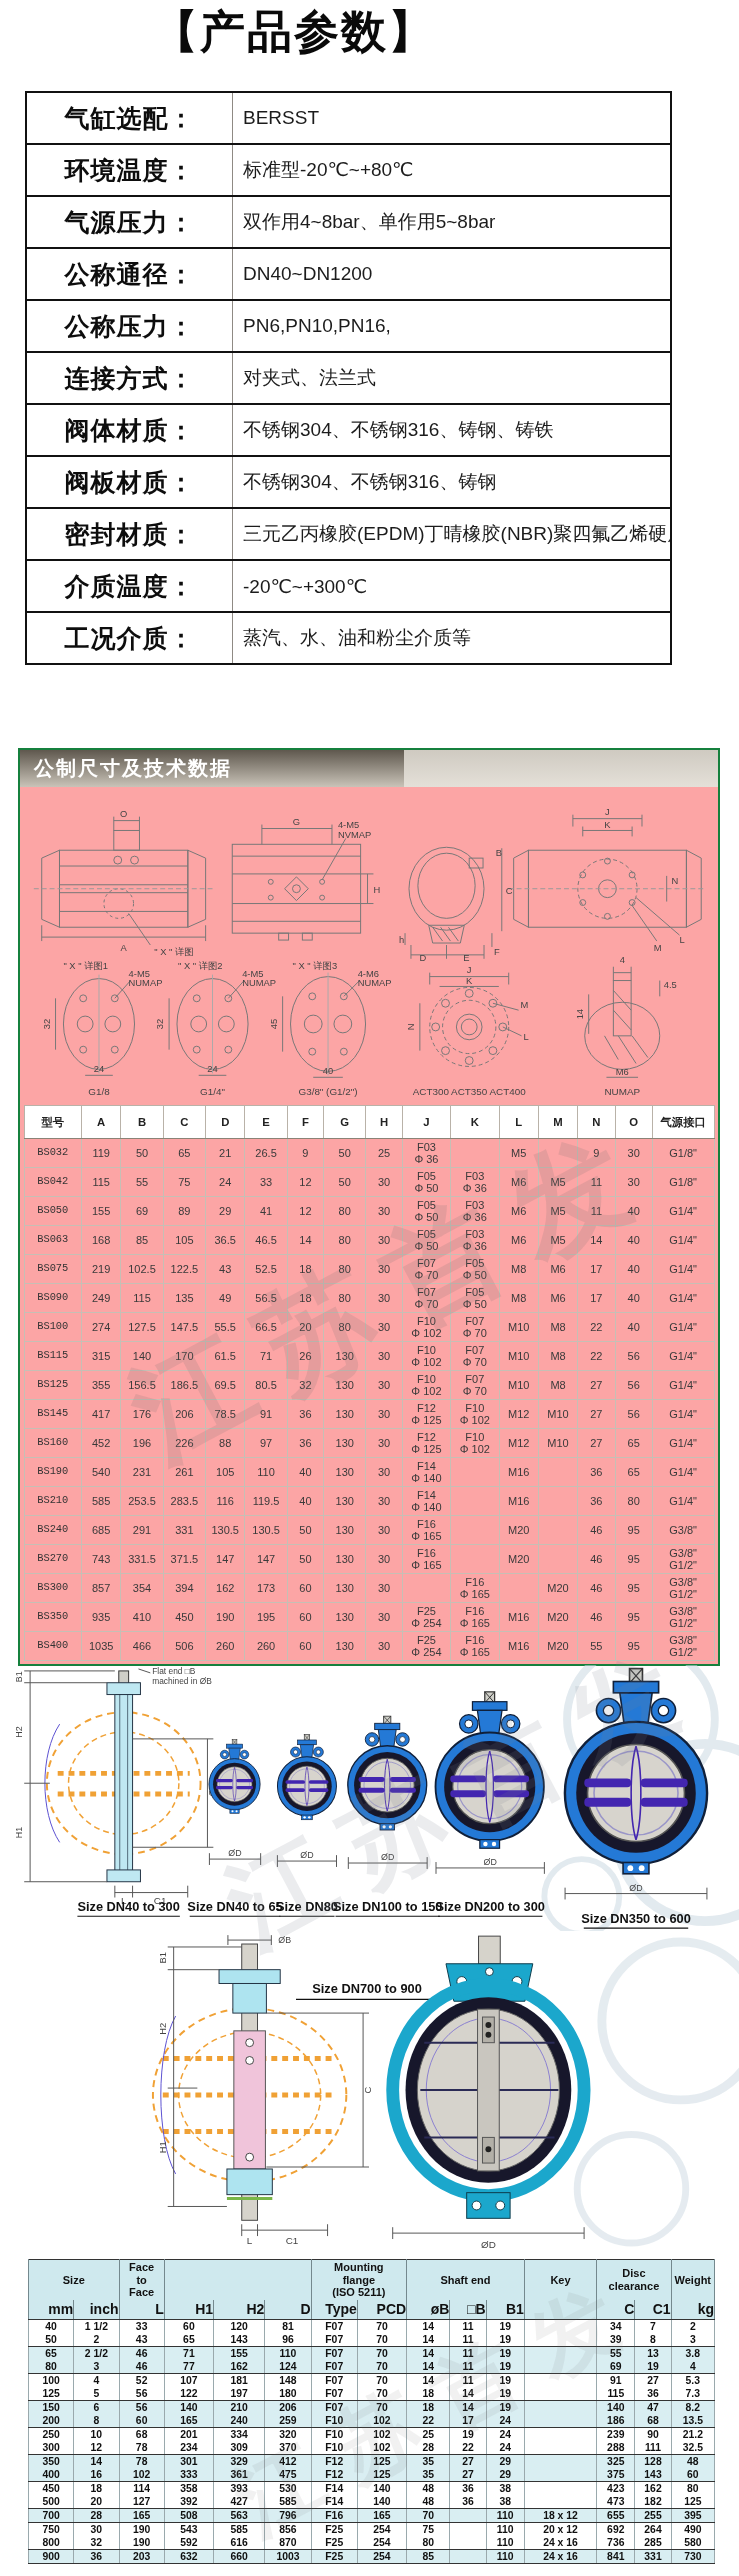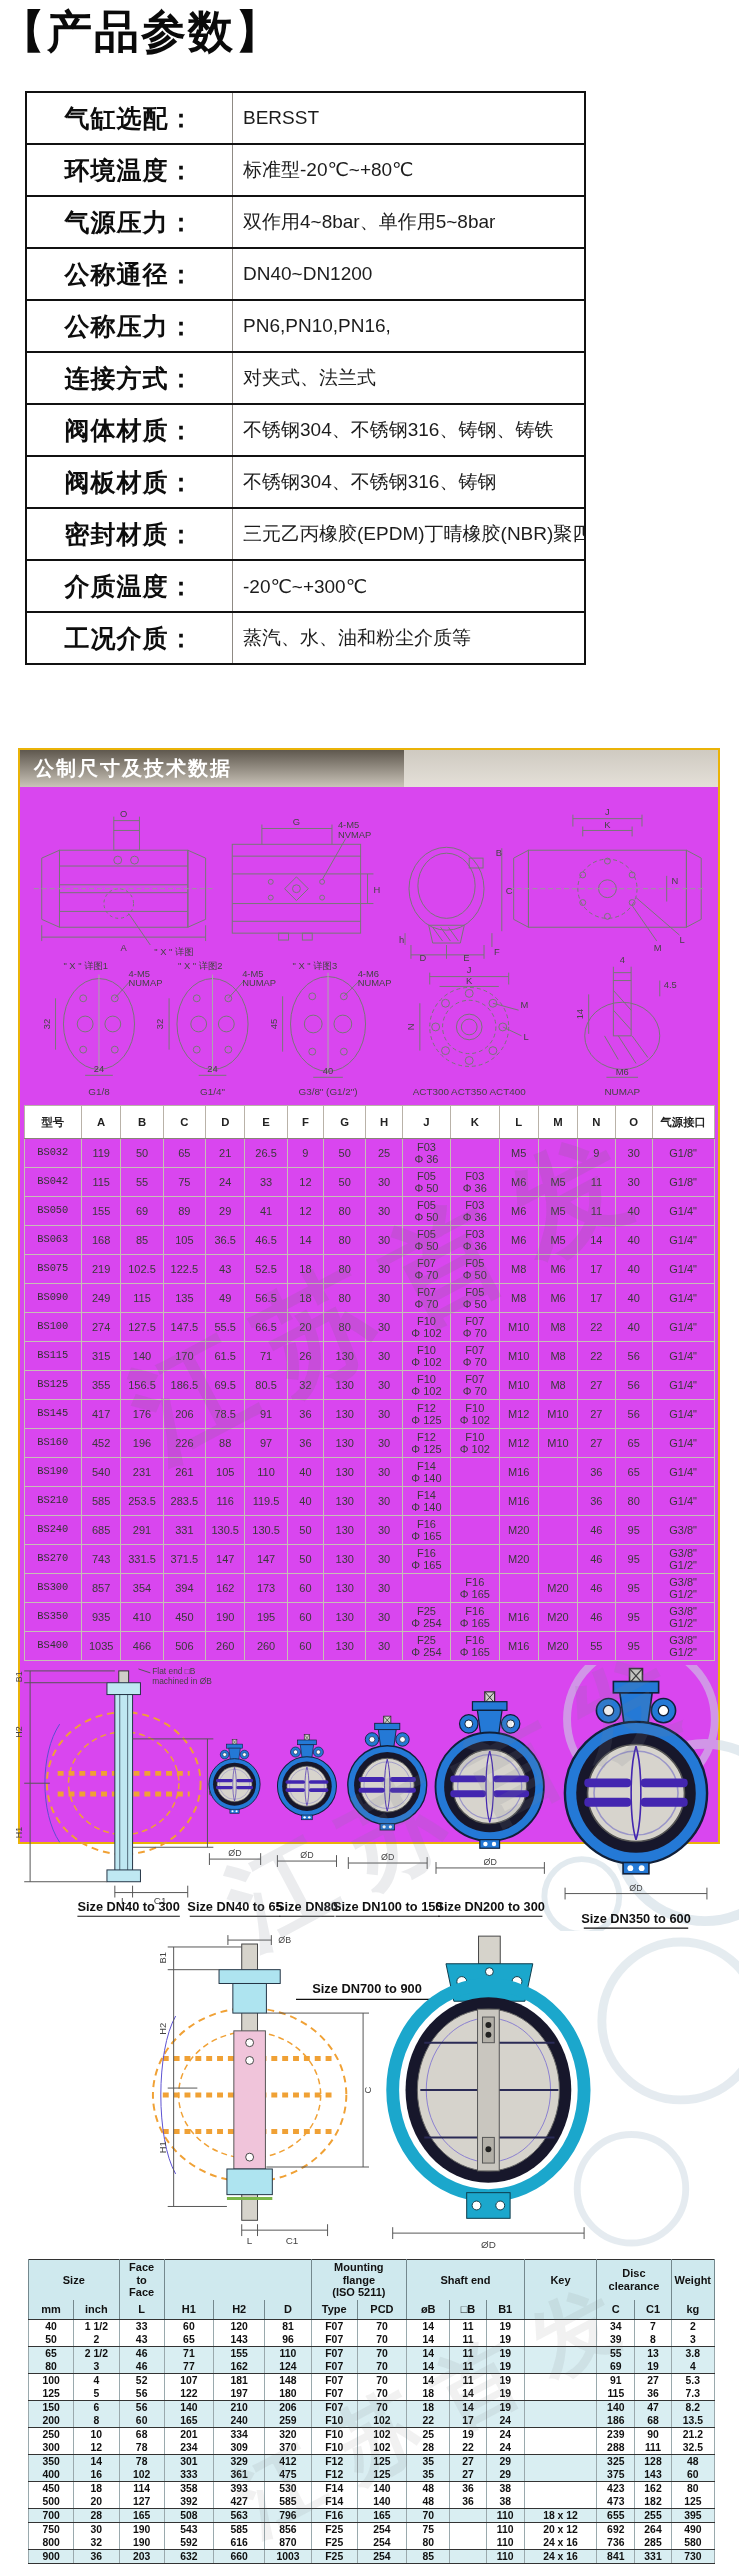--- a/index.html
+++ b/index.html
@@ -1,34 +1,34 @@
 <!DOCTYPE html>
 <html><head>
 <meta charset="utf-8">
 <style>
   html,body{margin:0;padding:0;background:#fff;}
   body{font-family:"Liberation Sans","DejaVu Sans",sans-serif;}
   .page{position:relative;width:740px;height:2576px;background:#fff;overflow:hidden;margin:0 auto;}
 
   
-  .title{position:absolute;top:0;left:0;width:588px;
+  .title{position:absolute;top:0;left:0;width:588px;text-align:center;
     font-size:45px;font-weight:bold;color:#0a0a0a;letter-spacing:2px;line-height:63px;}
 
   
-  .spec-table{position:absolute;top:91px;left:25px;width:561px;border:2px solid #111;box-sizing:border-box;}
+  .spec-table{position:absolute;top:91px;left:25px;width:647px;border:2px solid #111;box-sizing:border-box;}
   .spec-row{display:flex;height:50px;border-bottom:2px solid #111;}
   .spec-row:last-child{border-bottom:none;}
   .spec-label{width:205px;flex:0 0 205px;display:flex;align-items:center;justify-content:center;
     font-size:25px;font-weight:bold;color:#0d0d0d;letter-spacing:1px;}
   .spec-value{flex:1;display:flex;align-items:center;border-left:1px solid #8f8a84;
     padding-left:10px;font-size:19px;color:#1c1c1c;white-space:nowrap;overflow:hidden;}
 
   
-  .tech-box{position:absolute;top:748px;left:18px;width:702px;height:1096px;border:2px solid #eab308;
-    box-sizing:border-box;background:#d946ef;}
+  .tech-box{position:absolute;top:748px;left:18px;width:702px;height:918px;border:2px solid #15803d;
+    box-sizing:border-box;background:#fca5a5;}
   .band{position:relative;height:37px;background:linear-gradient(#5f584e,#c9c3b8);}
   .band-right{position:absolute;right:0;top:0;width:45%;height:37px;background:linear-gradient(#cfcac1,#e4e0d8);}
   .band-title{position:absolute;left:14px;top:0;line-height:37px;color:#fff;font-size:20px;font-weight:bold;letter-spacing:2px;}
   .drawings{position:relative;width:699px;height:316px;}
   .drawings svg{display:block;}
 
   
   table{border-collapse:collapse;}
   .dim-table{width:691px;margin:2px auto 0 auto;table-layout:fixed;font-size:11px;color:#3a3a3a;}
   .dim-table th{font-weight:bold;font-size:11.3px;color:#222;height:30px;border:1px solid #b9b2a8;border-bottom:1.5px solid #8a8377;background:#fff;}
@@ -37,21 +37,21 @@
 
   
   .valves1{position:absolute;top:1665px;left:0;width:740px;height:266px;}
   .valves2{position:absolute;top:1932px;left:0;width:740px;height:323px;}
 
   
   .size-table{position:absolute;top:2259px;left:28px;width:687px;table-layout:fixed;
     font-size:10.4px;font-weight:bold;color:#101010;border:1.5px solid #333;}
   .size-table th{background:#cfe9ee;border-left:1px solid #74898e;border-right:1px solid #74898e;
     font-size:11px;font-weight:bold;color:#111;white-space:pre-line;line-height:1.15;padding:1px 0;}
-  .size-table tr.units th{height:17px;border-bottom:1.5px solid #333;font-size:11px;}
+  .size-table tr.units th{height:17px;border-bottom:1.5px solid #333;font-size:14px;text-align:right;}
   .size-table td{border-left:1px solid #9aa9ad;border-right:1px solid #9aa9ad;text-align:center;
     height:13px;padding:0;line-height:13px;}
   .size-table tr.cyan td{background:#d9eef2;}
   .size-table tr.gend td{border-bottom:1.5px solid #333;}
 
   
   .wm{position:absolute;font-weight:bold;color:rgba(110,110,110,0.16);pointer-events:none;
     transform:rotate(-28deg);white-space:nowrap;letter-spacing:26px;}
   .wm1{top:1214px;left:109px;font-size:116px;}
   .wm2{top:1727px;left:207px;font-size:103px;color:rgba(120,130,140,0.15);}

